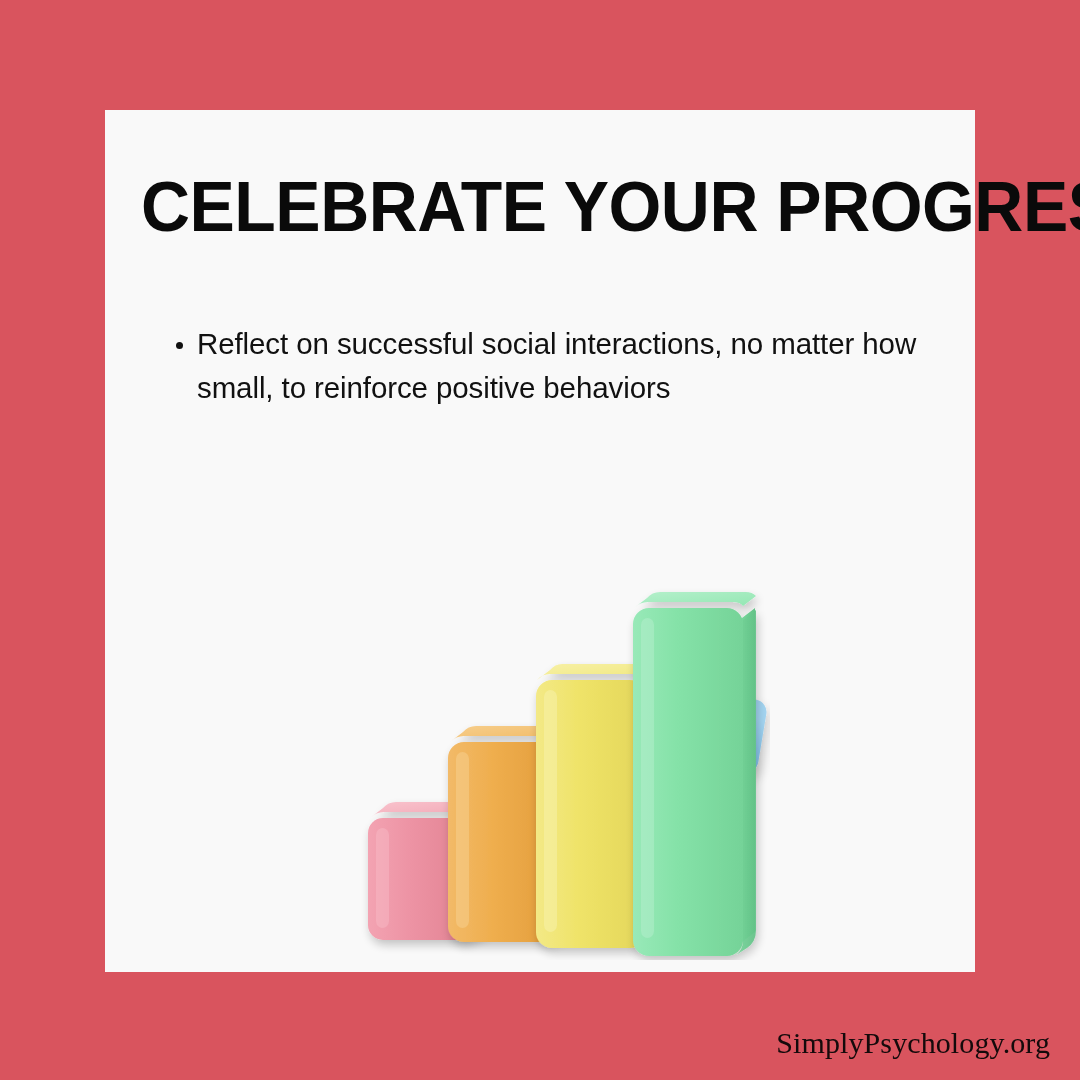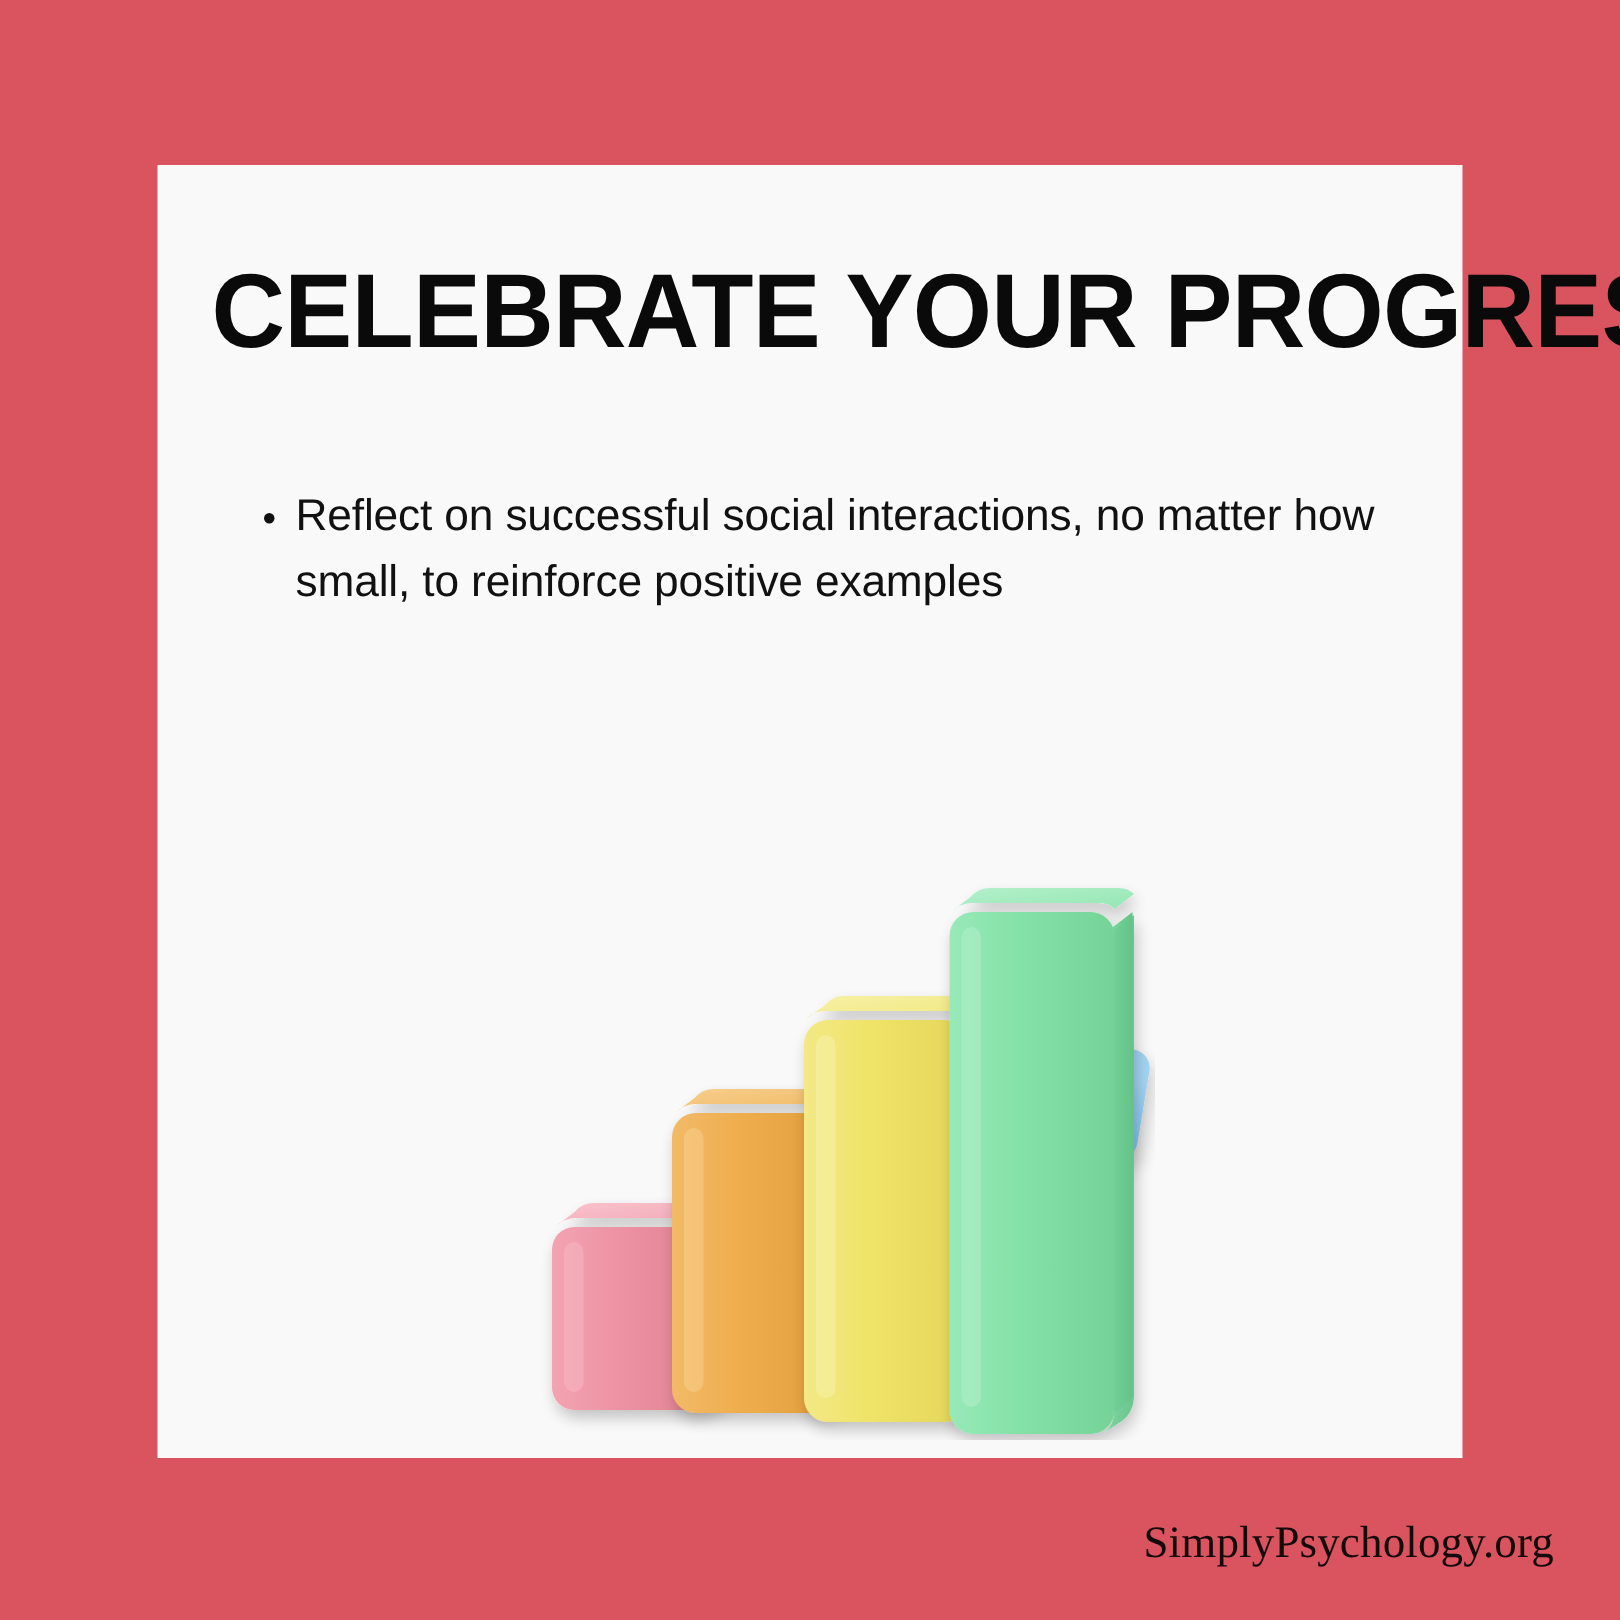--- a/index.html
+++ b/index.html
@@ -94,40 +94,40 @@
     display: block;
     width: 420px;
     height: 430px;
   }
 
   
   #footer-brand {
     position: absolute;
     right: 28px;
     bottom: 18px;
-    margin: 16px;
+    margin: 2px;
     font-family: "Liberation Serif", "DejaVu Serif", serif;
     font-size: 30px;
     font-weight: 400;
     color: #140A0B;
     letter-spacing: 0.1px;
     white-space: nowrap;
   }
 </style>
 </head>
 <body>
 
 <div id="poster">
 
   <div id="card">
 
     <h1 id="title">Celebrate Your Progress</h1>
 
     <ul id="bullets">
-      <li>Reflect on successful social interactions, no matter how small, to reinforce positive examples</li>
+      <li>Reflect on successful social interactions, no matter how small, to reinforce positive behaviors</li>
     </ul>
 
     <div id="illustration">
       <svg viewBox="0 0 420 430" xmlns="http://www.w3.org/2000/svg" aria-hidden="true">
         <defs>
 
           <linearGradient id="gPinkFace" x1="0" y1="0" x2="1" y2="0">
             <stop offset="0%" stop-color="#F3A3B2"></stop>
             <stop offset="38%" stop-color="#ED93A4"></stop>
             <stop offset="100%" stop-color="#E0808F"></stop>

